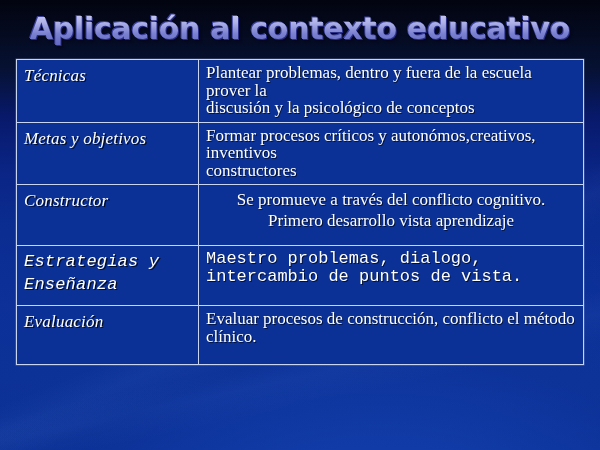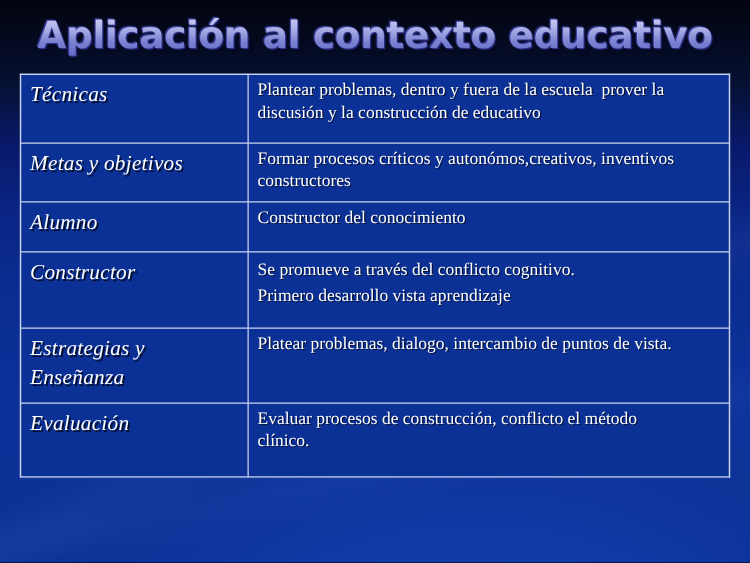--- a/index.html
+++ b/index.html
@@ -99,90 +99,84 @@
     font-size: 17px;
     line-height: 23px;
     letter-spacing: 0.2px;
     color: #ffffff;
     text-shadow: 1.4px 1.4px 0 rgba(0,0,0,0.75);
     padding-top: 6px;
     padding-left: 9px;
   }
   td.desc-cell {
     font-family: "Liberation Serif", "DejaVu Serif", serif;
-    font-size: 14px;
+    font-size: 17px;
     line-height: 17.5px;
     color: #f2f4fb;
     text-shadow: 0.9px 0.9px 0 rgba(0,0,0,0.65);
     padding-top: 6px;
     padding-left: 8px;
   }
-  td.desc-cell.spaced { line-height: 21px; }
+  td.desc-cell.spaced { line-height: 21px; text-align: center; }
   .desc-line { display: block; white-space: pre-wrap; }
 
   
   tr.r0 td { height: 45px; }
   tr.r1 td { height: 37px; margin-left: 20px; }
   tr.r2 td { height: 30px; }
   tr.r3 td { height: 61px; }
   tr.r4 td { height: 51px; }
-  tr.r5 td { height: 50px; }
+  tr.r5 td { height: 50px; font-family: Liberation Mono, monospace; }
   tr.r6 td { height: 49px; }
 </style>
 </head>
 <body>
 
 <div id="slide">
 
   <div id="title-area">
     <span id="title-text">Aplicación al contexto educativo</span>
   </div>
 
   <table id="content-table">
     <tbody>
 
       <tr class="r0">
         <td class="label-cell">Técnicas</td>
         <td class="desc-cell">
           <span class="desc-line">Plantear problemas, dentro y fuera de la escuela  prover la</span>
-          <span class="desc-line">discusión y la construcción de educativo</span>
+          <span class="desc-line">discusión y la psicológico de conceptos</span>
         </td>
       </tr>
 
       <tr class="r1">
         <td class="label-cell">Metas y objetivos</td>
         <td class="desc-cell">
           <span class="desc-line">Formar procesos críticos y autonómos,creativos, inventivos</span>
           <span class="desc-line">constructores</span>
         </td>
       </tr>
 
-      <tr class="r2">
-        <td class="label-cell">Alumno</td>
-        <td class="desc-cell">
-          <span class="desc-line">Constructor del conocimiento</span>
-        </td>
-      </tr>
 
 
       <tr class="r4">
         <td class="label-cell">Constructor</td>
         <td class="desc-cell spaced">
           <span class="desc-line">Se promueve a través del conflicto cognitivo.</span>
           <span class="desc-line">Primero desarrollo vista aprendizaje</span>
         </td>
       </tr>
 
       <tr class="r5">
         <td class="label-cell">
           <span class="desc-line">Estrategias y</span>
           <span class="desc-line">Enseñanza</span>
         </td>
         <td class="desc-cell">
-          <span class="desc-line">Platear problemas, dialogo, intercambio de puntos de vista.</span>
+          <span class="desc-line">Maestro problemas, dialogo, intercambio de puntos de vista.</span>
         </td>
       </tr>
 
       <tr class="r6">
         <td class="label-cell">Evaluación</td>
         <td class="desc-cell">
           <span class="desc-line">Evaluar procesos de construcción, conflicto el método</span>
           <span class="desc-line">clínico.</span>
         </td>
       </tr>

